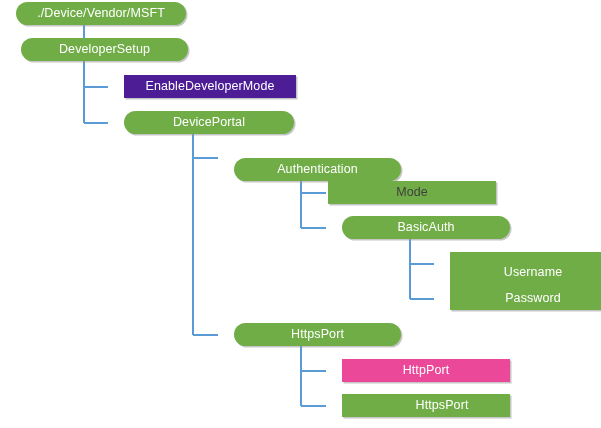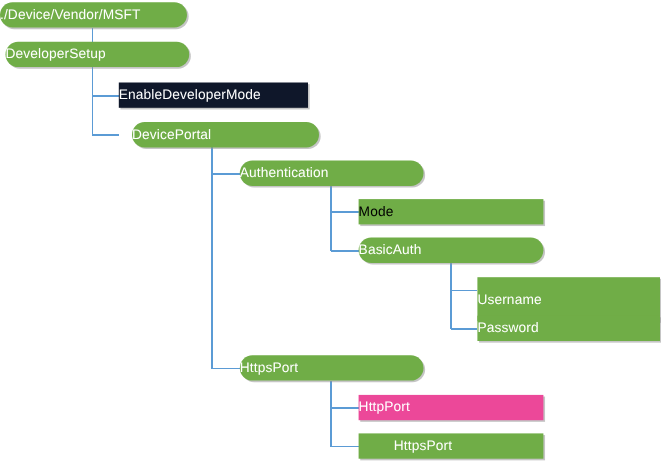--- a/index.html
+++ b/index.html
@@ -28,25 +28,26 @@
   .node {
     position: absolute;
     z-index: 2;
     box-sizing: border-box;
     background: #70ad47;
     color: #ffffff;
     font-size: 12.5px;
     line-height: 1;
     display: flex;
     align-items: center;
-    justify-content: flex-start;
+    justify-content: center;
     text-align: center;
     white-space: nowrap;
     letter-spacing: 0.1px;
     box-shadow: 1.5px 1.5px 0 rgba(150,150,150,0.55);
+    margin-left: 16px;
   }
   .node.pill {
     border-radius: 12px;
   }
   .node.rect {
     border-radius: 0;
   }
   .node .label {
     display: block;
     pointer-events: none;
@@ -82,30 +83,30 @@
       </g>
   </svg>
 
   <div id="node-layer">
       <div class="node pill" style="left: 0px; top: 2px; width: 170px; height: 23px; background: rgb(112, 173, 71); color: rgb(255, 255, 255);">
         <span class="label">./Device/Vendor/MSFT</span>
       </div>
       <div class="node pill" style="left: 5px; top: 38px; width: 167px; height: 23px; background: rgb(112, 173, 71); color: rgb(255, 255, 255);">
         <span class="label">DeveloperSetup</span>
       </div>
-      <div class="node rect" style="left: 108px; top: 75px; width: 172px; height: 23px; background: #0f172a; color: rgb(255, 255, 255);">
+      <div class="node rect" style="left: 108px; top: 75px; width: 172px; height: 23px; background: #4c1d95; color: rgb(255, 255, 255);">
         <span class="label">EnableDeveloperMode</span>
       </div>
-      <div class="node pill" style="left: 120px; top: 111px; width: 170px; height: 23px; background: rgb(112, 173, 71); color: rgb(255, 255, 255);">
+      <div class="node pill" style="left: 108px; top: 111px; width: 170px; height: 23px; background: rgb(112, 173, 71); color: rgb(255, 255, 255);">
         <span class="label">DevicePortal</span>
       </div>
-      <div class="node pill" style="left: 218px; top: 146px; width: 167px; height: 23px; background: rgb(112, 173, 71); color: rgb(255, 255, 255);">
+      <div class="node pill" style="left: 218px; top: 158px; width: 167px; height: 23px; background: rgb(112, 173, 71); color: rgb(255, 255, 255);">
         <span class="label">Authentication</span>
       </div>
-      <div class="node rect" style="left: 326px; top: 181px; width: 168px; height: 23px; background: rgb(112, 173, 71); color: #000000;">
+      <div class="node rect" style="left: 312px; top: 181px; width: 168px; height: 23px; background: rgb(112, 173, 71); color: #404040;">
         <span class="label">Mode</span>
       </div>
       <div class="node pill" style="left: 326px; top: 216px; width: 168px; height: 23px; background: rgb(112, 173, 71); color: rgb(255, 255, 255);">
         <span class="label">BasicAuth</span>
       </div>
       <div class="node rect" style="left: 434px; top: 252px; width: 166px; height: 40px; background: rgb(112, 173, 71); color: rgb(255, 255, 255);">
         <span class="label">Username</span>
       </div>
       <div class="node rect" style="left: 434px; top: 287px; width: 166px; height: 23px; background: rgb(112, 173, 71); color: rgb(255, 255, 255);">
         <span class="label">Password</span>

